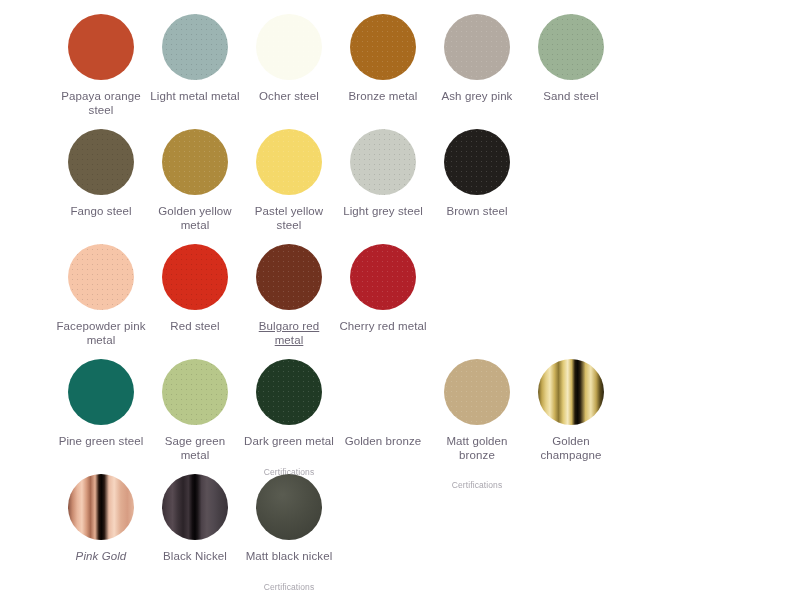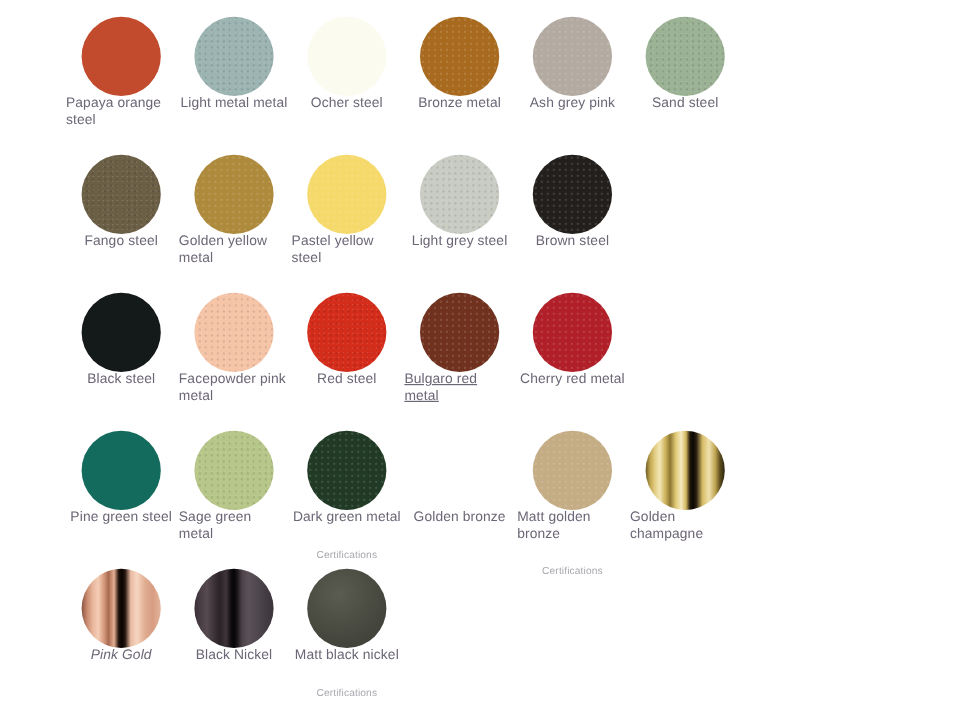--- a/index.html
+++ b/index.html
@@ -69,20 +69,22 @@
     position: absolute;
     inset: 0;
     border-radius: 50%;
     background-image:
       radial-gradient(rgba(255,255,255,0.14) 0.6px, transparent 0.7px);
     background-size: 5px 5px;
     pointer-events: none;
   }
 
   .swatch-label {
+    margin-top: 10px;
+    text-align: center;
     font-size: 11.5px;
     line-height: 13.5px;
     color: #6c6676;
     letter-spacing: 0.1px;
     max-width: 92px;
   }
 
   .swatch-sublabel {
     margin-top: 18px;
     text-align: center;
@@ -141,24 +143,20 @@
         <div class="swatch-disc grain" style="background: rgb(201, 204, 195);"></div>
         <div class="swatch-label" style="color: rgb(108, 102, 118);">Light grey steel</div>
       </div>
       <div class="swatch-cell">
         <div class="swatch-disc soft" style="background: rgb(34, 31, 28);"></div>
         <div class="swatch-label" style="color: rgb(108, 102, 118);">Brown steel</div>
       </div>
     </div>
     <div class="swatch-row">
       <div class="swatch-cell">
-        <div class="swatch-disc" style="background: rgb(20, 25, 26);"></div>
-        <div class="swatch-label" style="color: rgb(108, 102, 118);">Black steel</div>
-      </div>
-      <div class="swatch-cell">
         <div class="swatch-disc grain" style="background: rgb(246, 197, 168);"></div>
         <div class="swatch-label" style="color: rgb(108, 102, 118);">Facepowder pink metal</div>
       </div>
       <div class="swatch-cell">
         <div class="swatch-disc grain" style="background: rgb(213, 45, 27);"></div>
         <div class="swatch-label" style="color: rgb(108, 102, 118);">Red steel</div>
       </div>
       <div class="swatch-cell">
         <div class="swatch-disc soft" style="background: rgb(112, 50, 31);"></div>
         <div class="swatch-label" style="color: rgb(108, 102, 118); text-decoration: underline;">Bulgaro red metal</div>

